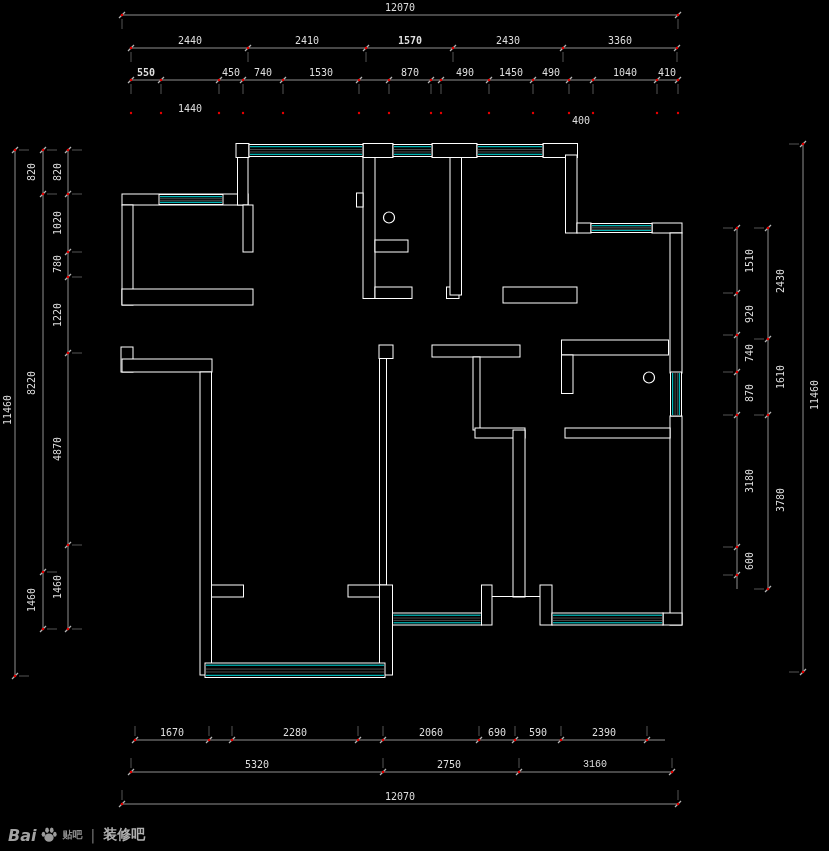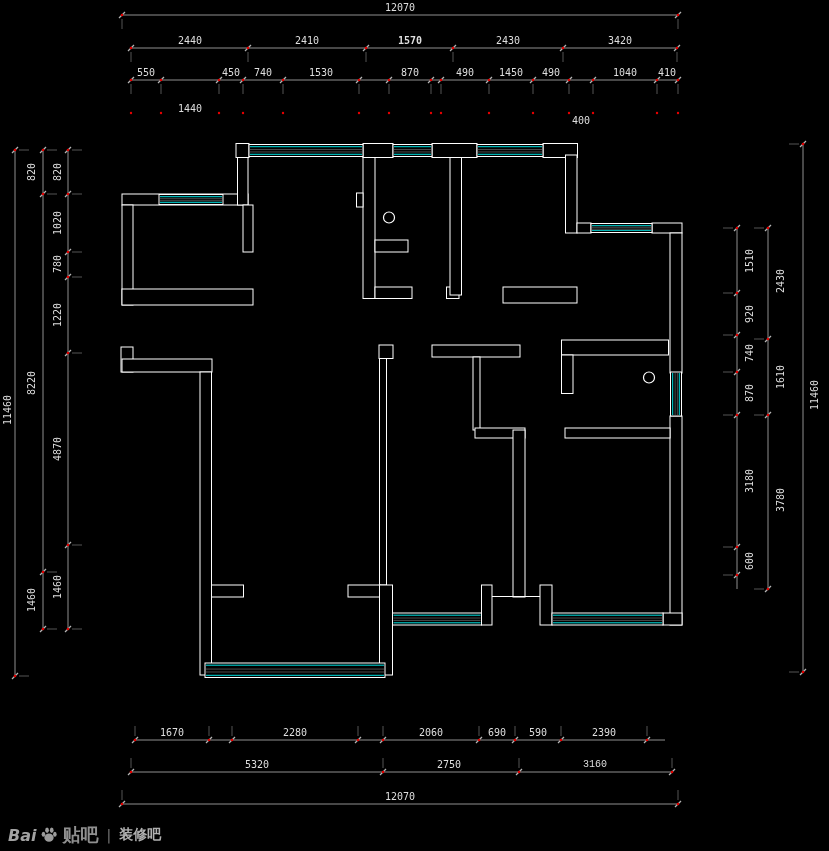--- a/index.html
+++ b/index.html
@@ -5,21 +5,21 @@
   html,body{margin:0;padding:0;background:#000;}
   #stage{position:relative;width:829px;height:851px;background:#000;overflow:hidden;
          font-family:"DejaVu Sans Mono",monospace;}
   #plan-svg{position:absolute;left:0;top:0;}
   .dlab{position:absolute;font:10px "DejaVu Sans Mono",monospace;color:#dfdfdf;
         white-space:nowrap;transform:translate(-50%,-50%);letter-spacing:0px;}
   .dlab.vert{transform:translate(-50%,-50%) rotate(-90deg);}
   #watermark{position:absolute;left:8px;top:822px;height:26px;display:flex;align-items:center;
              gap:4px;color:#9c9c9c;font-family:"DejaVu Sans",sans-serif;}
   #watermark .brand{font-weight:bold;font-size:16px;font-style:italic;color:#a2a2a2;}
-  #watermark .tieba{font-weight:bold;font-size:18px;color:#8f8f8f;}
+  #watermark .tieba{font-weight:bold;font-size:10px;color:#8f8f8f;}
   #watermark .sep{color:#777;font-size:14px;margin:0 4px;}
   #watermark .forum{font-size:14px;color:#b0b0b0;font-weight:bold;}
 </style>
 </head>
 <body>
 
 <div id="stage">
   <svg id="plan-svg" width="829" height="851" viewBox="0 0 829 851">
     <g id="walls-layer">
         <rect x="236" y="143.5" width="13" height="14" fill="#000" stroke="#ffffff" stroke-width="1"></rect>
@@ -378,22 +378,22 @@
         </g>
       </g>
   </svg>
 
   <div id="labels">
       <div class="dlab" style="left: 400px; top: 7px;">12070</div>
       <div class="dlab" style="left: 190px; top: 40px;">2440</div>
       <div class="dlab" style="left: 307px; top: 40px;">2410</div>
       <div class="dlab" style="left: 410px; top: 40px; font-weight: bold;">1570</div>
       <div class="dlab" style="left: 508px; top: 40px;">2430</div>
-      <div class="dlab" style="left: 620px; top: 40px;">3420</div>
-      <div class="dlab" style="left: 146px; top: 72px;">550</div>
+      <div class="dlab" style="left: 620px; top: 40px;">3360</div>
+      <div class="dlab" style="left: 146px; top: 72px; font-weight: bold;">550</div>
       <div class="dlab" style="left: 190px; top: 72px; margin-top: 36px;">1440</div>
       <div class="dlab" style="left: 231px; top: 72px;">450</div>
       <div class="dlab" style="left: 263px; top: 72px;">740</div>
       <div class="dlab" style="left: 321px; top: 72px;">1530</div>
       <div class="dlab" style="left: 410px; top: 72px;">870</div>
       <div class="dlab" style="left: 465px; top: 72px;">490</div>
       <div class="dlab" style="left: 511px; top: 72px;">1450</div>
       <div class="dlab" style="left: 551px; top: 72px;">490</div>
       <div class="dlab" style="left: 581px; top: 72px; margin-top: 48px;">400</div>
       <div class="dlab" style="left: 625px; top: 72px;">1040</div>

